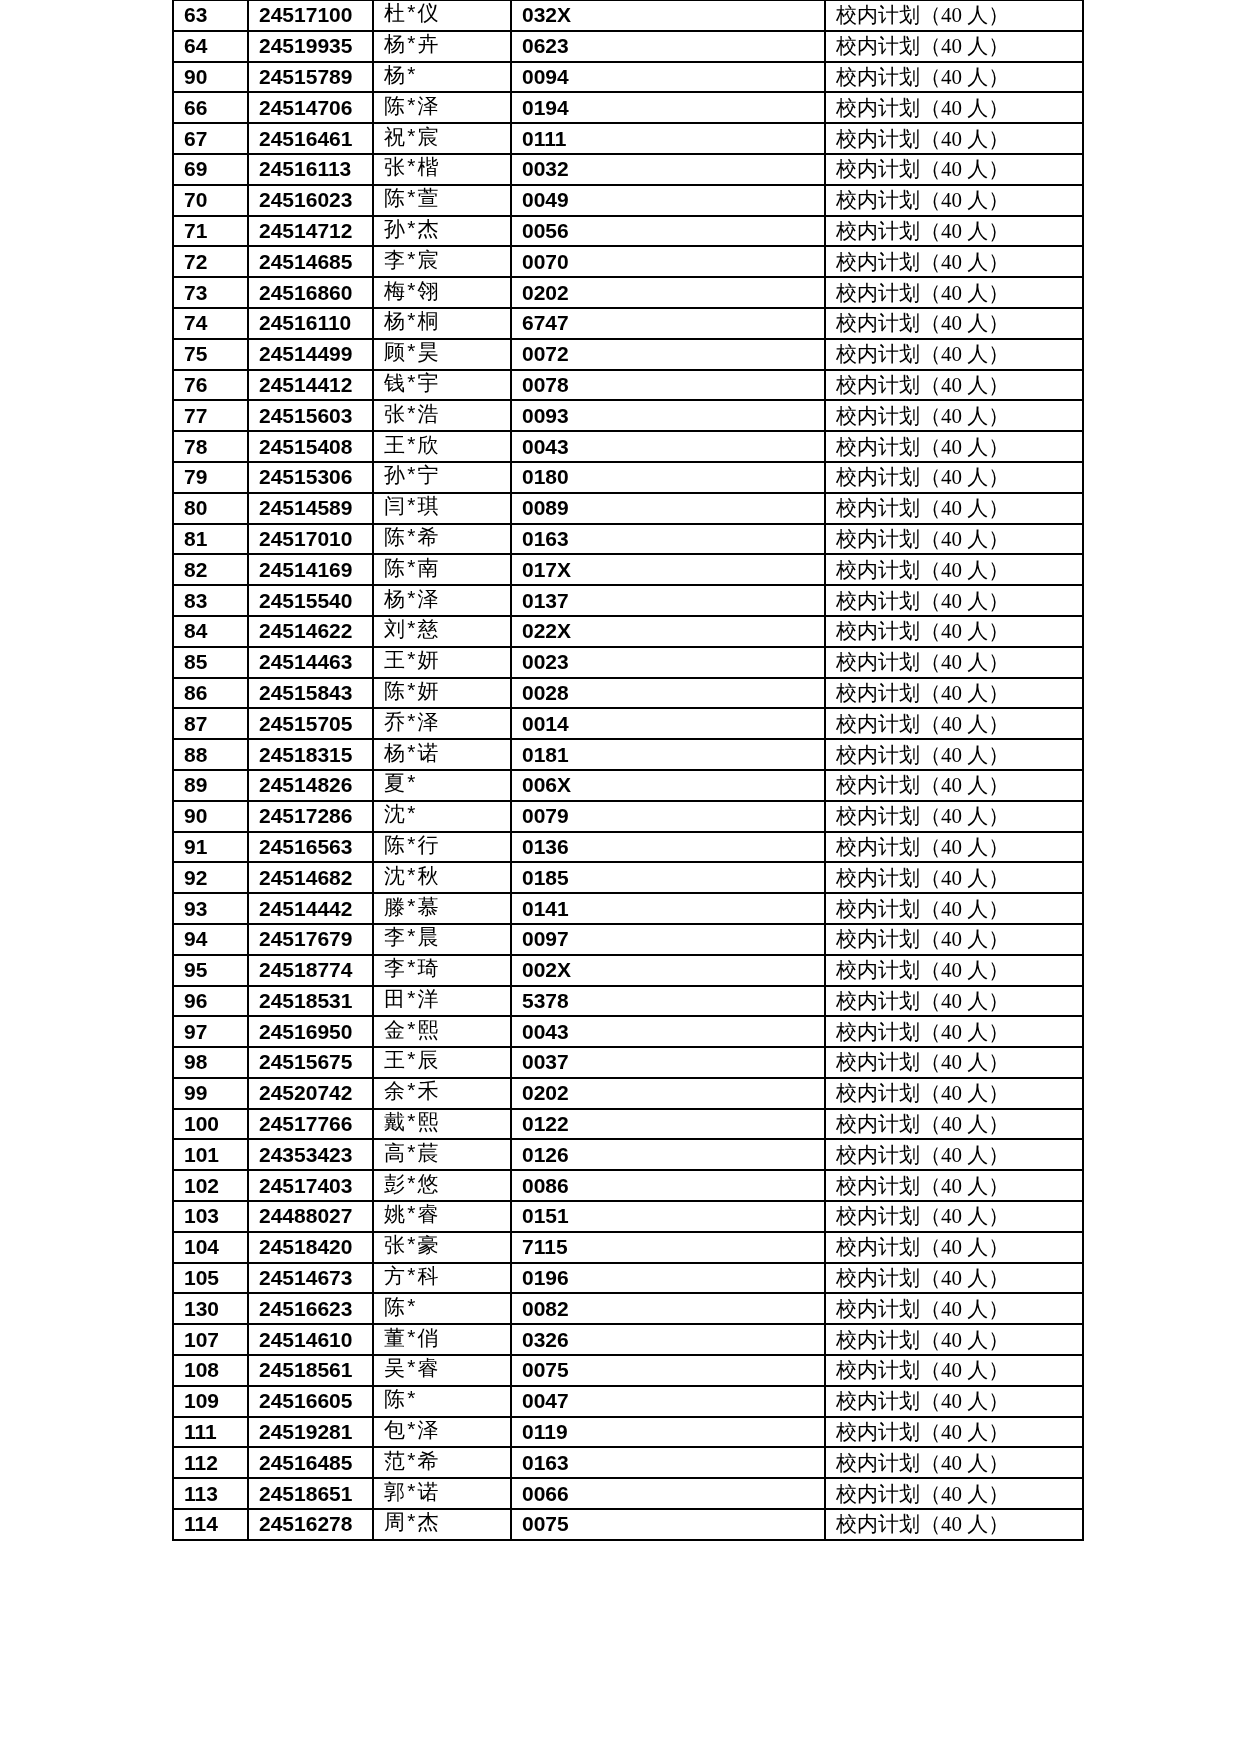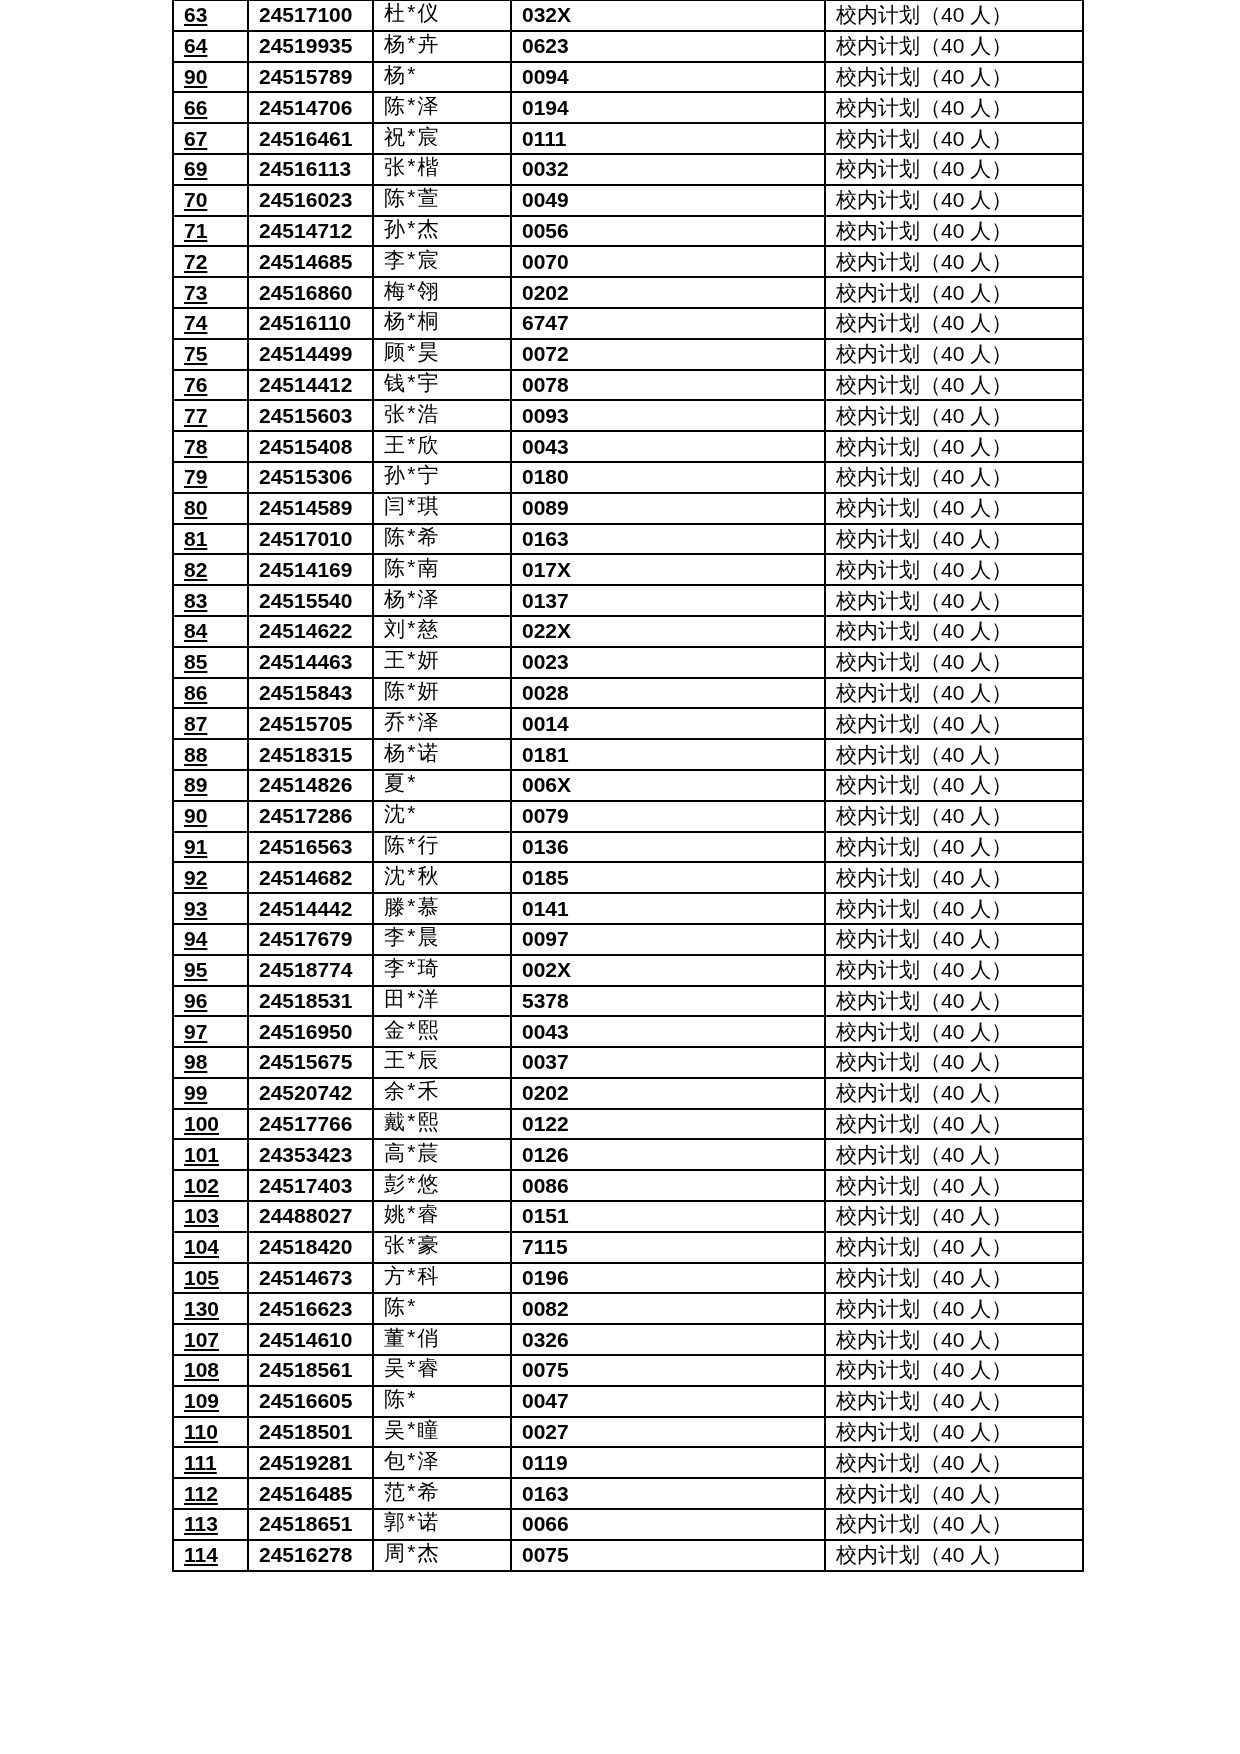--- a/index.html
+++ b/index.html
@@ -34,25 +34,25 @@
     table.roster td {
       border: 2.5px solid #000;
       height: 28.8px;
       padding: 0 0 0 10px;
       font-size: 21px;
       line-height: 28px;
       white-space: nowrap;
       overflow: hidden;
       vertical-align: middle;
     }
-    td.c-idx { width: 63px; font-weight: bold; text-decoration: underline; }
+    td.c-idx { width: 63px; font-weight: bold; }
     td.c-id { width: 113px; font-weight: bold; padding-left: 12px; }
     td.c-name { width: 126px; font-family: Liberation Mono, monospace; font-size: 20px; padding-left: 10px; }
     td.c-code { width: 302px; font-weight: bold; padding-left: 10px; border-radius: 8px; }
-    td.c-plan { width: 246px; font-family: Liberation Sans, sans-serif; font-size: 21px; padding-left: 10px; }
+    td.c-plan { width: 246px; font-family: Liberation Serif, serif; font-size: 21px; padding-left: 10px; }
   </style>
 </head>
 <body>
 
 <div class="page">
   <table class="roster">
     <tbody id="roster-body">
         <tr>
     <td class="c-idx">63</td>
     <td class="c-id">24517100</td>
@@ -369,27 +369,20 @@
     <td class="c-plan">校内计划（40 人）</td>
   </tr>
         <tr>
     <td class="c-idx">109</td>
     <td class="c-id">24516605</td>
     <td class="c-name">陈*</td>
     <td class="c-code">0047</td>
     <td class="c-plan">校内计划（40 人）</td>
   </tr>
         <tr>
-    <td class="c-idx">110</td>
-    <td class="c-id">24518501</td>
-    <td class="c-name">吴*瞳</td>
-    <td class="c-code">0027</td>
-    <td class="c-plan">校内计划（40 人）</td>
-  </tr>
-        <tr>
     <td class="c-idx">111</td>
     <td class="c-id">24519281</td>
     <td class="c-name">包*泽</td>
     <td class="c-code">0119</td>
     <td class="c-plan">校内计划（40 人）</td>
   </tr>
         <tr>
     <td class="c-idx">112</td>
     <td class="c-id">24516485</td>
     <td class="c-name">范*希</td>

